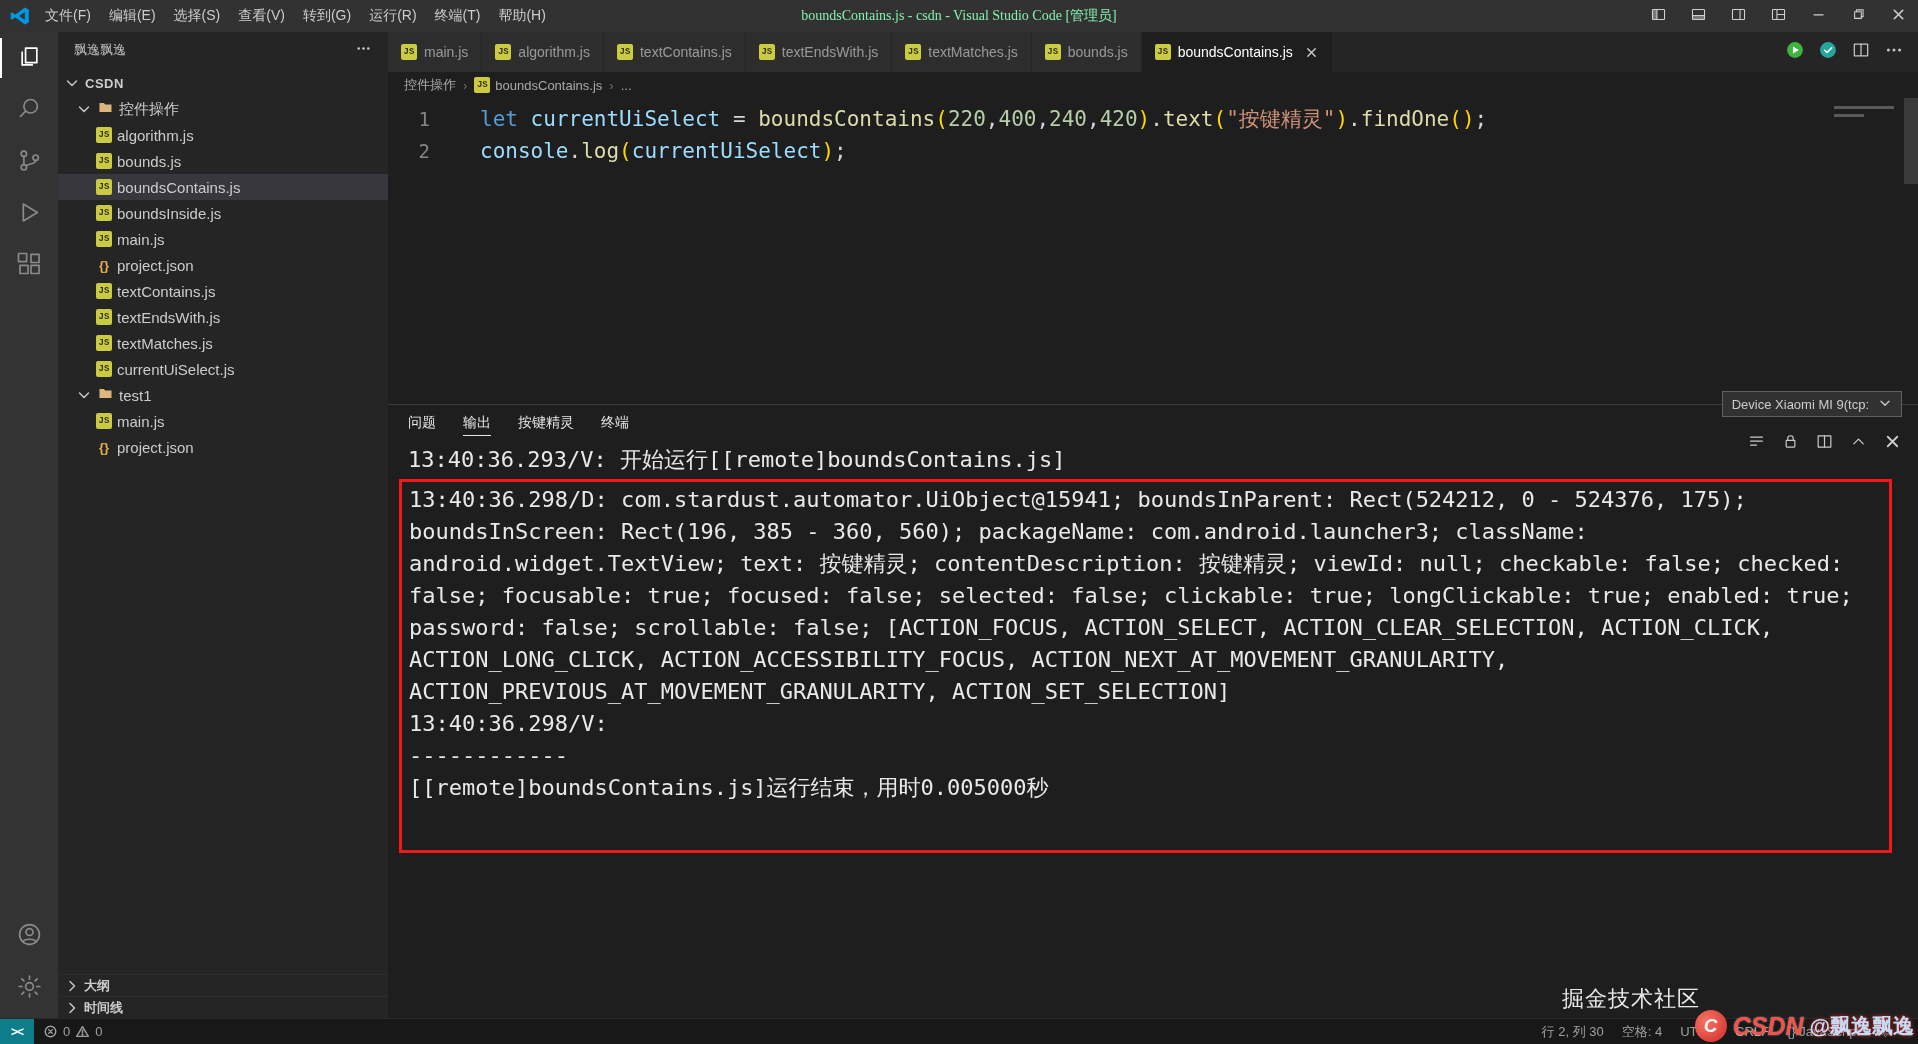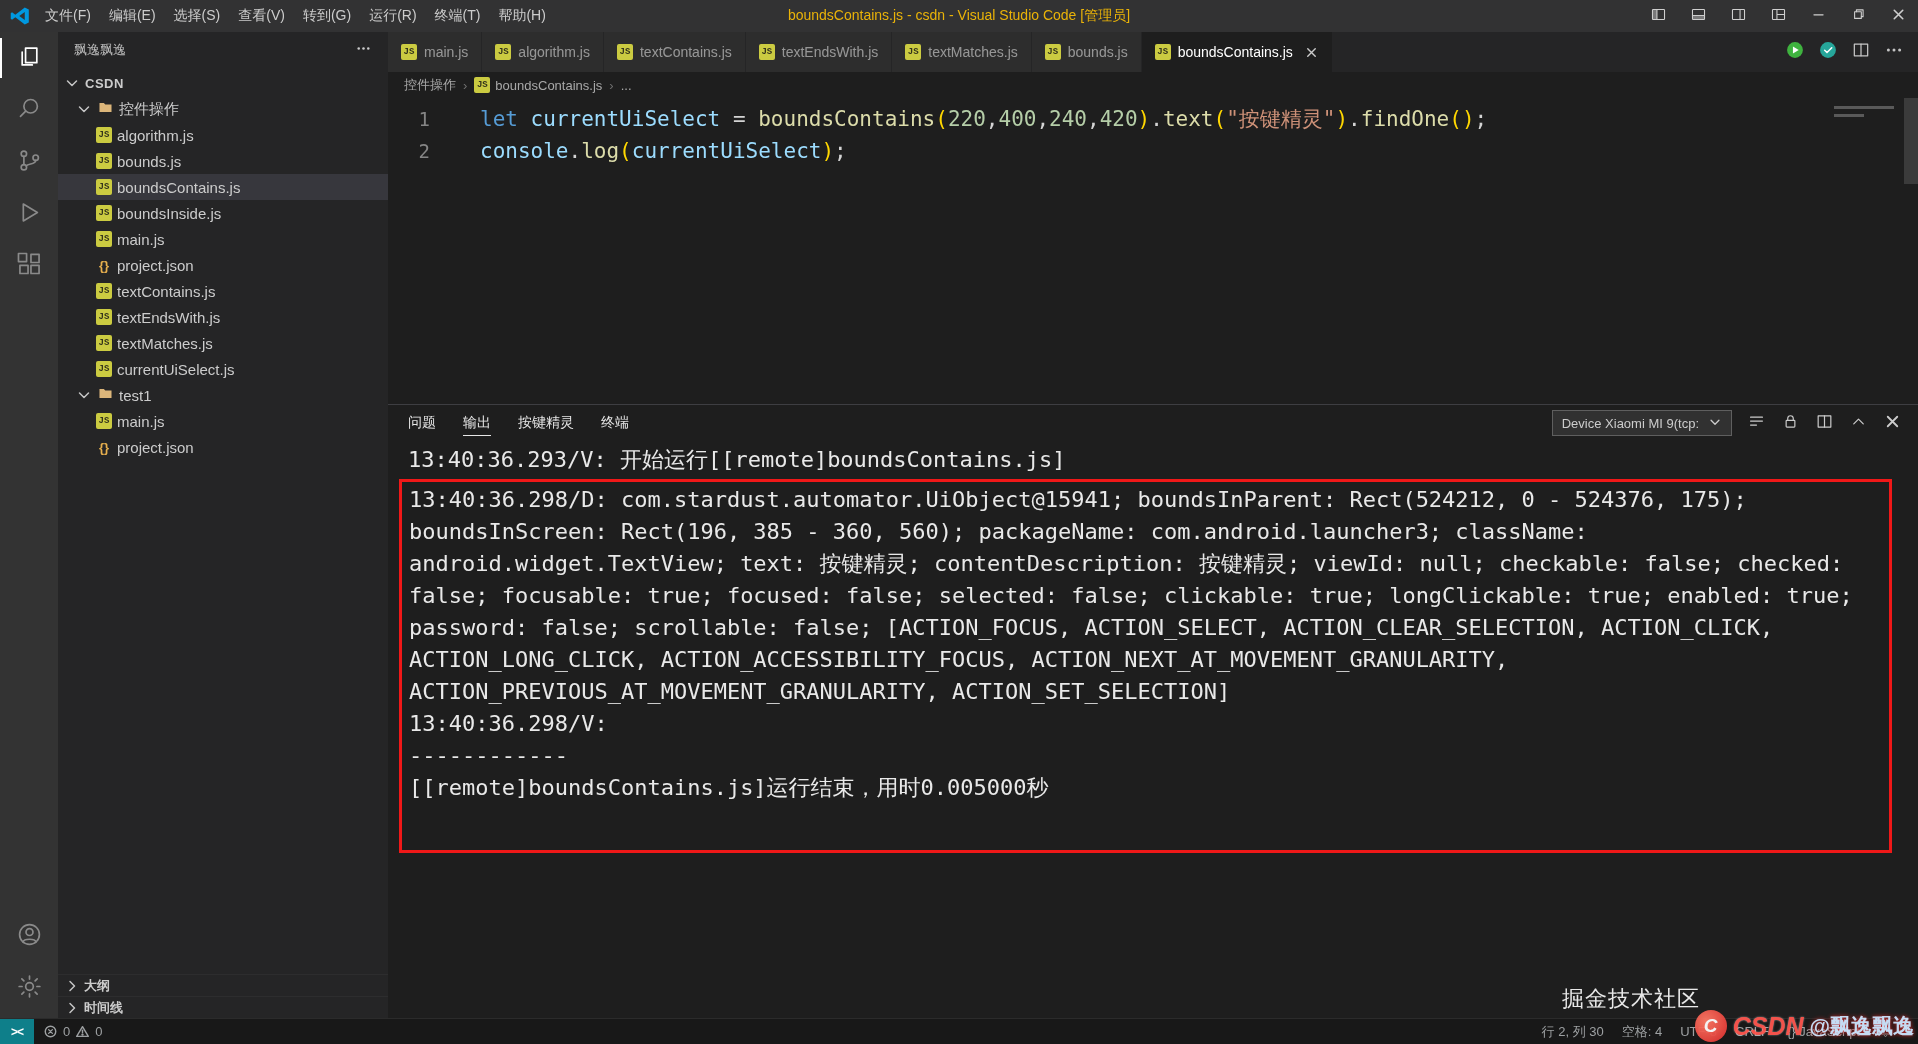--- a/index.html
+++ b/index.html
@@ -5,21 +5,21 @@
   *{margin:0;padding:0;box-sizing:border-box;}
   html,body{width:1918px;height:1044px;}
   body{background:#1e1e1e;font-family:"Liberation Sans","DejaVu Sans",sans-serif;overflow:hidden;color:#ccc;}
   .window{width:1918px;height:1044px;display:flex;flex-direction:column;background:#1e1e1e;position:relative;}
 
   
   .titlebar{height:32px;flex:0 0 32px;background:#323233;display:flex;align-items:center;position:relative;color:#cccccc;}
   .vscode-logo{width:22px;height:22px;margin:0 5px 0 9px;display:flex;align-items:center;justify-content:center;}
   .menus{display:flex;height:100%;}
   .menu-item{padding:0 9px;font-size:14px;height:100%;display:flex;align-items:center;white-space:nowrap;}
-  .window-title{position:absolute;left:50%;transform:translateX(-50%);font-size:14px;color:#eab308;white-space:nowrap;}
+  .window-title{position:absolute;left:50%;transform:translateX(-50%);font-size:14px;color:#86efac;white-space:nowrap;font-family:Liberation Serif, serif;}
   .win-controls{margin-left:auto;display:flex;height:100%;}
   .win-btn{width:40px;height:100%;display:flex;align-items:center;justify-content:center;color:#cfcfcf;}
   .win-btn .icon svg{width:17px;height:17px;}
 
   
   .main{flex:1;display:flex;min-height:0;}
   .activitybar{width:58px;flex:0 0 58px;background:#333333;display:flex;flex-direction:column;align-items:center;}
   .ab-item{width:58px;height:52px;display:flex;align-items:center;justify-content:center;color:#8a8a8a;position:relative;}
   .ab-item.active{color:#ffffff;}
   .ab-item.active::before{content:'';position:absolute;left:0;top:6px;bottom:6px;width:2px;background:#ffffff;}
@@ -69,21 +69,21 @@
   .mm-line.short{width:30px;}
   .scrollbar-v{position:absolute;top:0;right:0;width:14px;bottom:0;}
   .scroll-thumb{width:14px;height:86px;background:rgba(121,121,121,.32);}
 
   
   .panel{flex:0 0 614px;border-top:1px solid #3e3e42;display:flex;flex-direction:column;position:relative;background:#1e1e1e;}
   .panel-header{height:36px;flex:0 0 36px;display:flex;align-items:center;padding:0 16px 0 20px;}
   .panel-tab{margin-right:27px;font-size:14px;color:#e5e5e5;height:100%;display:flex;align-items:center;position:relative;white-space:nowrap;}
   .panel-tab.active{color:#e7e7e7;}
   .panel-tab.active::after{content:'';position:absolute;left:0;right:0;bottom:5px;height:1px;background:#e7e7e7;}
-  .panel-right{margin-left:auto;display:flex;align-items:center;gap:15px;color:#cccccc;}
+  .panel-right{margin-left:auto;display:flex;align-items:flex-end;gap:15px;color:#cccccc;flex-direction:column;}
   .device-select{height:26px;background:#313131;border:1px solid #5f5f5f;display:flex;align-items:center;gap:9px;padding:0 9px;font-size:13px;color:#cccccc;white-space:nowrap;}
   .device-select .icon svg{width:14px;height:14px;}
   .panel-action{display:flex;}
   .panel-action .icon svg{width:19px;height:19px;}
   .output{flex:1;overflow:hidden;padding:3px 2px 0 20px;font-family:"DejaVu Sans Mono","Liberation Mono",monospace;font-size:22px;line-height:32px;color:#e9e9e9;}
   .out-line{white-space:pre-wrap;overflow-wrap:break-word;}
   .output-box{border:3px solid var(--annotation-red,#f01818);margin:3px 24px 0 -9px;padding:2px 8px 46px 7px;}
 
   
   .statusbar{height:26px;flex:0 0 26px;background:#181818;border-top:1px solid #2b2b2b;display:flex;align-items:center;font-size:13px;color:#9da0a2;}

